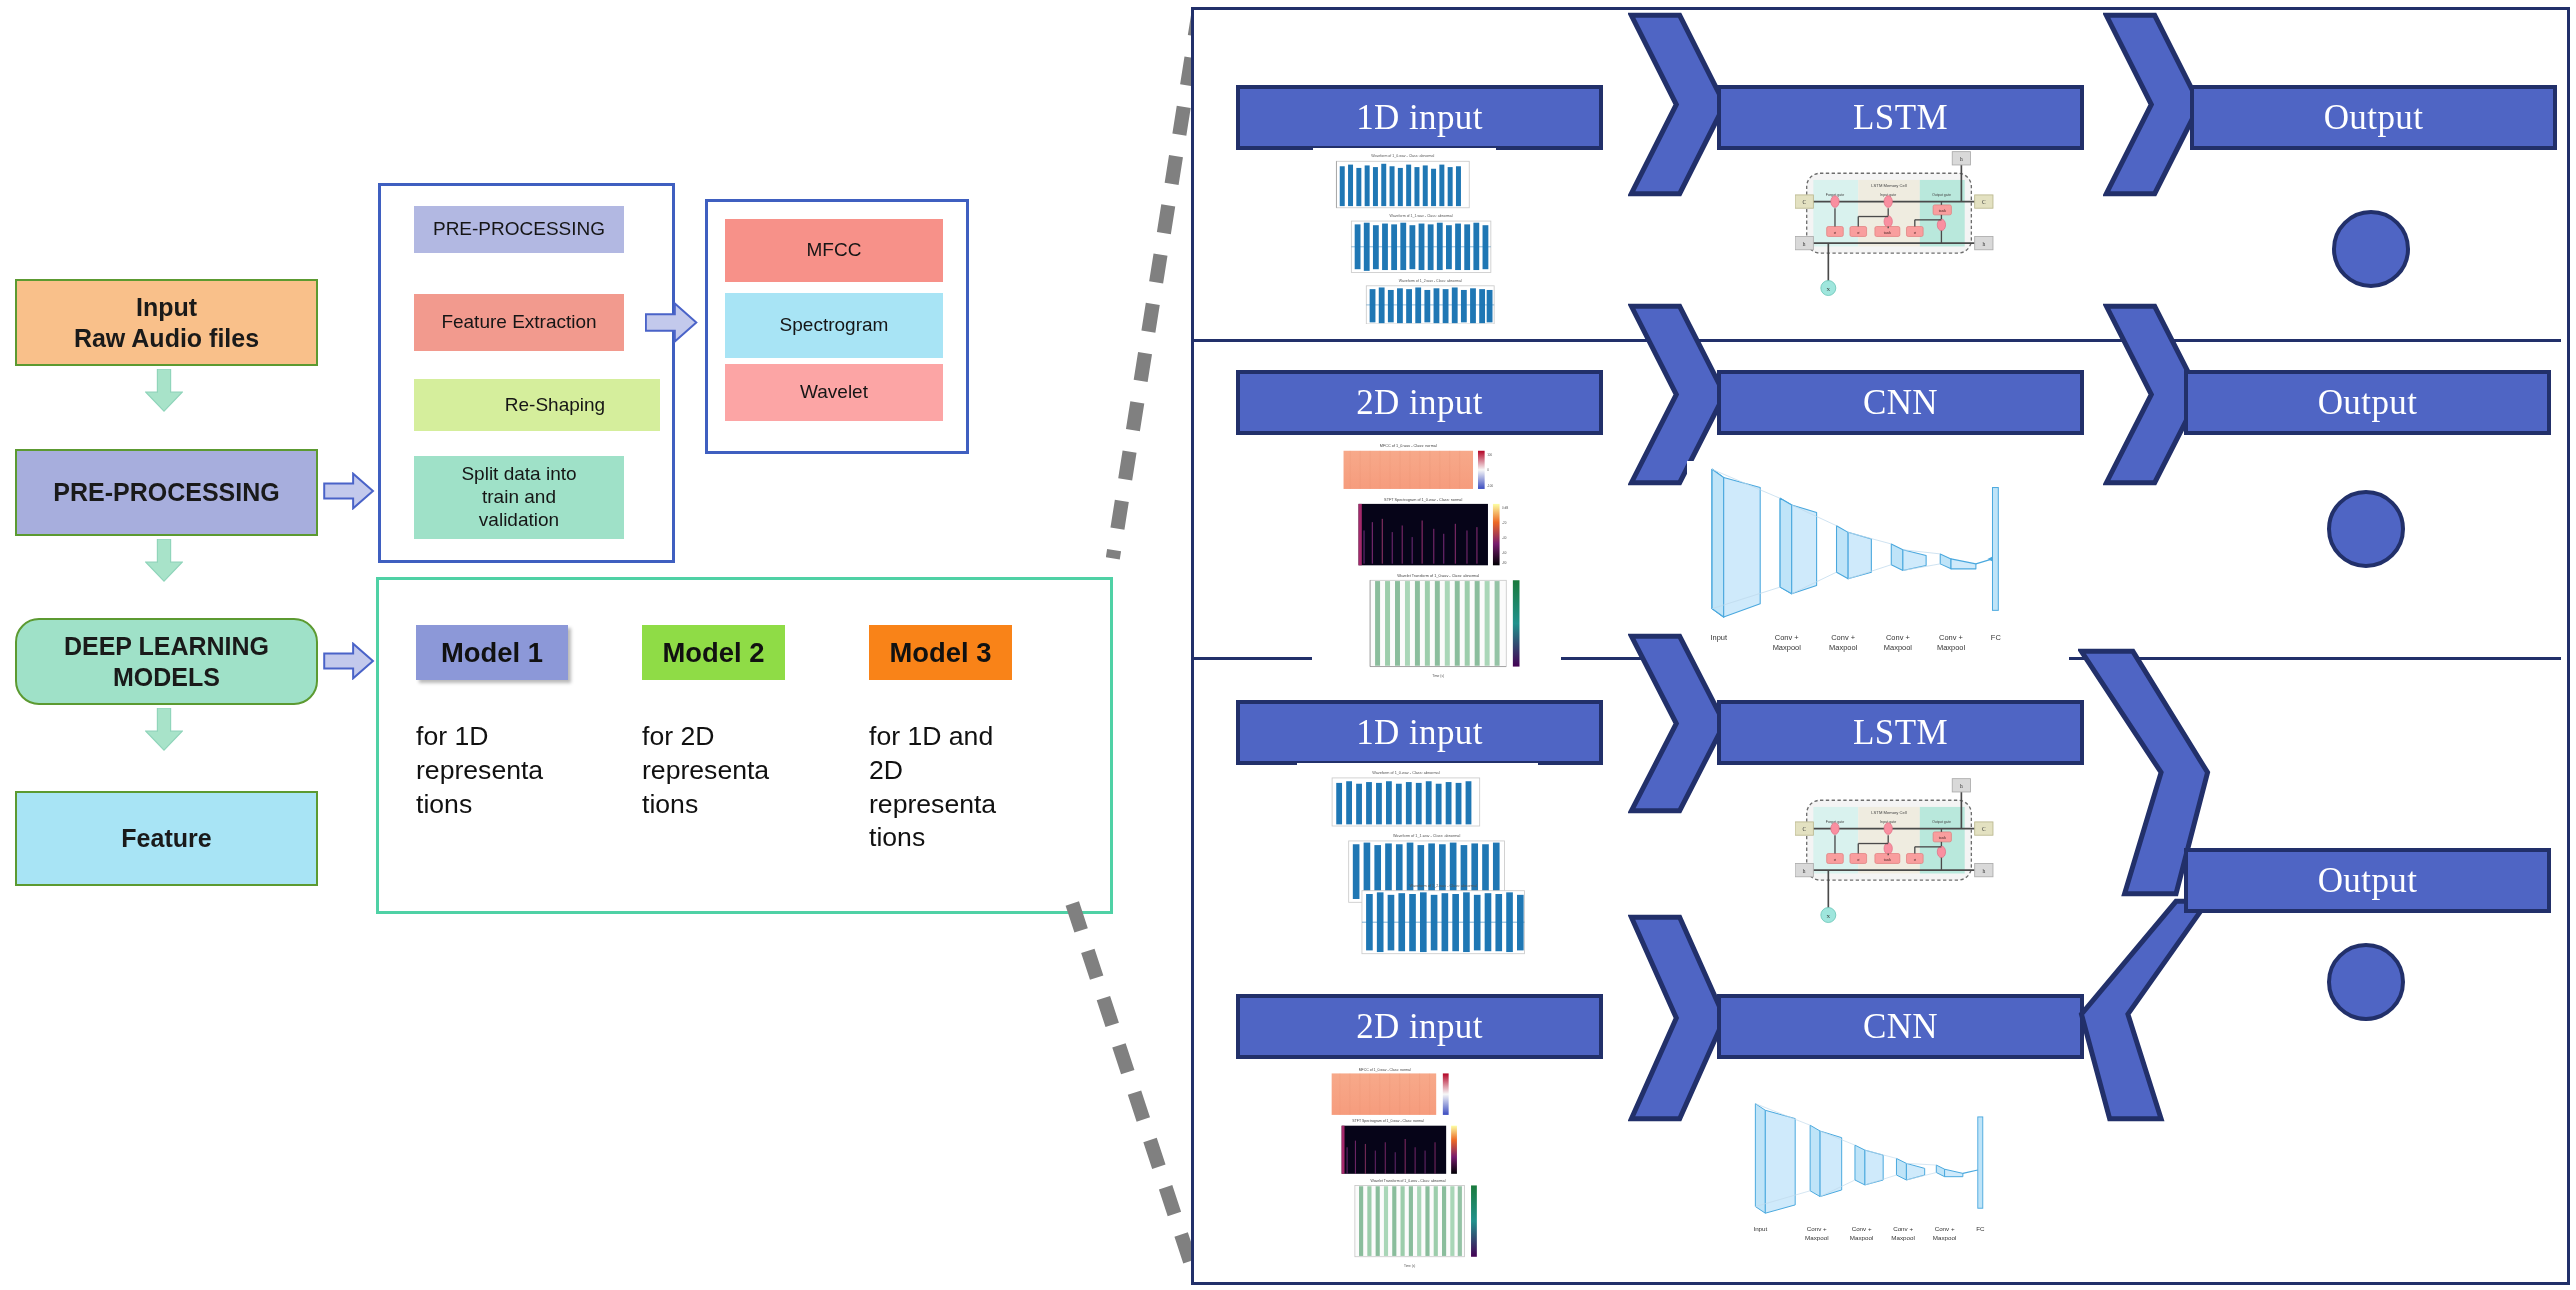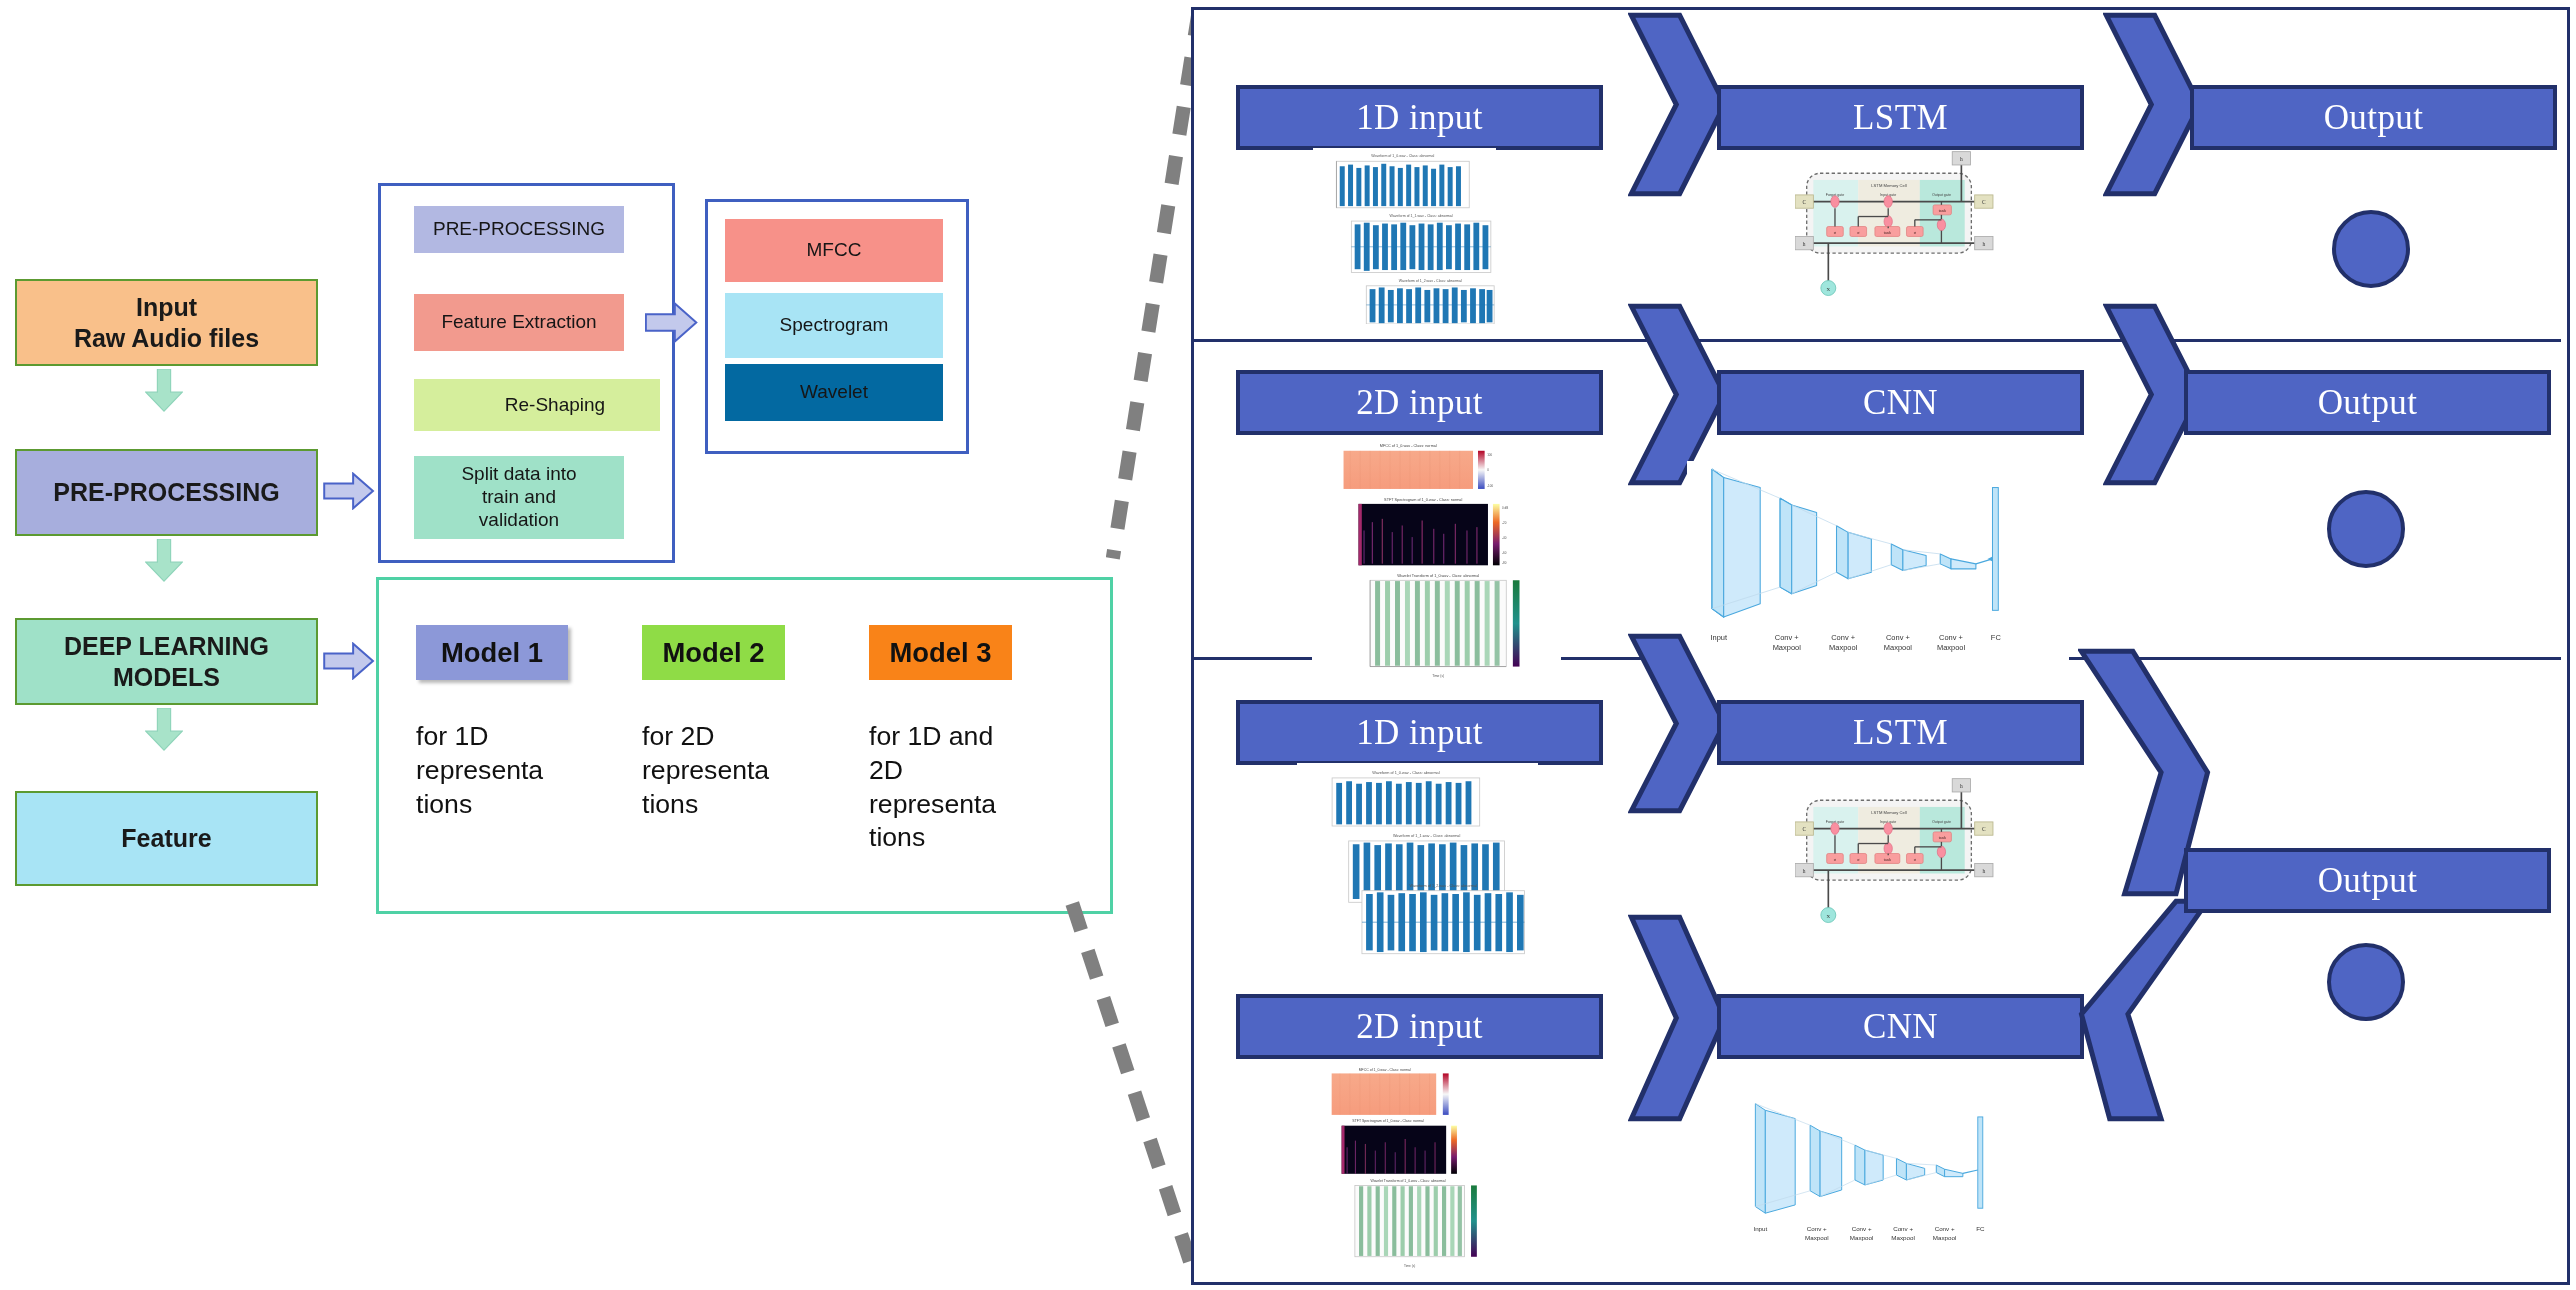--- a/index.html
+++ b/index.html
@@ -69,21 +69,21 @@
 <div class="flowbox" style="left:15px;top:449px;width:299px;height:83px;background:#A7AEDD;">
   <span style="white-space:pre-line;">PRE-PROCESSING</span>
 </div>
 
 <div class="dn-arrow" style="left:145px;top:539px;">
   <svg width="38" height="43" viewBox="0 0 46 52">
     <polygon points="15,0 31,0 31,28 45,28 23,51 1,28 15,28" fill="#A8E3C9" stroke="#8FD4BA" stroke-width="1.4"></polygon>
   </svg>
 </div>
 
-<div class="flowbox" style="left:15px;top:618px;width:299px;height:83px;background:#9FE1C8;">
+<div class="flowbox" style="left:15px;top:618px;width:299px;height:83px;background:#9FE1C8;border-radius:24px;">
   <span style="white-space:pre-line;">DEEP LEARNING
 MODELS</span>
 </div>
 
 <div class="dn-arrow" style="left:145px;top:708px;">
   <svg width="38" height="43" viewBox="0 0 46 52">
     <polygon points="15,0 31,0 31,28 45,28 23,51 1,28 15,28" fill="#A8E3C9" stroke="#8FD4BA" stroke-width="1.4"></polygon>
   </svg>
 </div>
 
@@ -126,21 +126,21 @@
 </div>
 
 <div class="panel" style="left:705px;top:199px;width:258px;height:249px;"></div>
 
 <div class="chip" style="left:725px;top:219px;width:218px;height:63px;background:#F79189;">
   <span>MFCC</span>
 </div>
 <div class="chip" style="left:725px;top:293px;width:218px;height:65px;background:#A8E4F5;">
   <span>Spectrogram</span>
 </div>
-<div class="chip" style="left:725px;top:364px;width:218px;height:57px;background:#0369a1;">
+<div class="chip" style="left:725px;top:364px;width:218px;height:57px;background:#fca5a5;">
   <span>Wavelet</span>
 </div>
 
 <div class="mpanel" style="left:376px;top:577px;width:731px;height:331px;"></div>
 
 <div class="mbox" style="left:416px;top:625px;width:152px;height:55px;background:#8C98D8;
             box-shadow:2.5px 2.5px 3.3px rgba(0,0,0,.28);justify-content:center;">
   <span>Model 1</span>
 </div>
 <div class="mbox" style="left:642px;top:625px;width:143px;height:55px;background:#8FDC46;">

